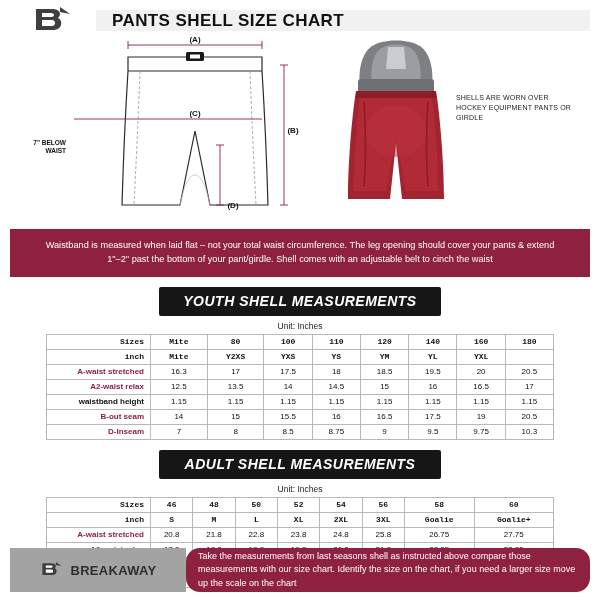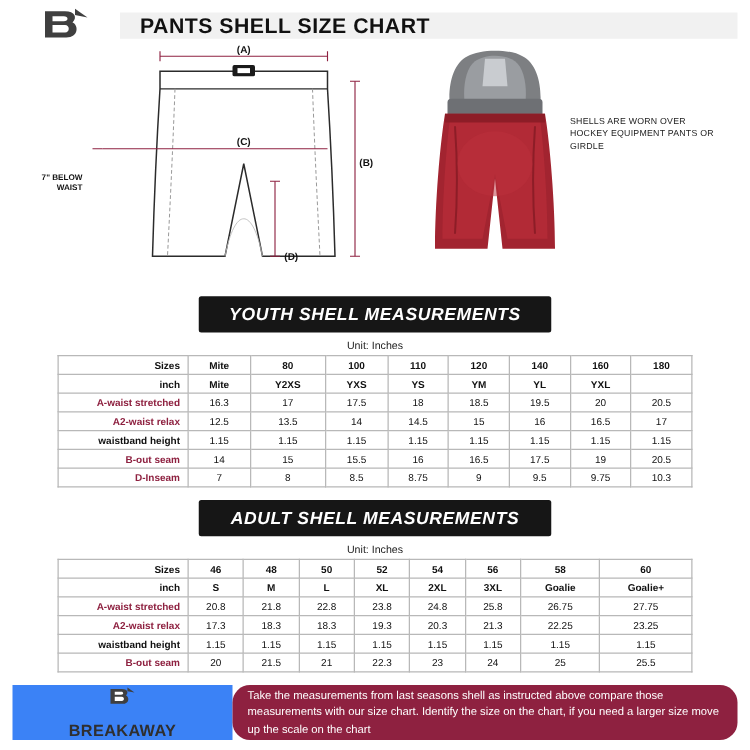--- a/index.html
+++ b/index.html
@@ -129,39 +129,38 @@
     text-align: center;
     padding: 0 2px;
     white-space: nowrap;
   }
   table.chart td.rowlabel {
     width: 104px;
     text-align: right;
     padding-right: 6px;
     font-weight: bold;
   }
-  table.chart tr.headrow td { font-weight: bold; }
+  table.chart tr.headrow td { font-weight: bold; font-family: Liberation Mono, monospace; }
   .lbl-red { color: #8e2140; }
   .lbl-dark { color: #111; }
 
   
   .footer {
     position: absolute;
     left: 10px; right: 10px; bottom: 8px;
     height: 44px;
     display: flex;
   }
   .footer-logo {
     width: 176px;
-    background: #3b82f6;
+    background: #a3a3a3;
     display: flex;
     align-items: center;
-    justify-content: space-between;
+    justify-content: center;
     gap: 5px;
-    flex-direction: column;
   }
   .footer-logo .fw {
     font-size: 13px;
     font-weight: bold;
     color: #2f2f2f;
     letter-spacing: 0.3px;
   }
   .footer-text {
     flex: 1;
     background: #8e2140;
@@ -245,20 +244,21 @@
         <path d="M24 62 C26 90 26 120 24 148" stroke="#8d1d27" stroke-width="1.6" fill="none"></path>
         <path d="M88 62 C86 90 86 120 88 148" stroke="#8d1d27" stroke-width="1.6" fill="none"></path>
         <rect x="16" y="52" width="80" height="7" fill="#8d1d27"></rect>
         <ellipse cx="56" cy="92" rx="30" ry="26" fill="#bb303c" opacity="0.5"></ellipse>
       </svg>
     </div>
 
     <div class="note-right">SHELLS ARE WORN OVER HOCKEY EQUIPMENT PANTS OR GIRDLE</div>
   </div>
 
+  <div class="info-bar">Waistband is measured when laid flat – not your total waist circumference. The leg opening should cover your pants &amp; extend 1"–2" past the bottom of your pant/girdle. Shell comes with an adjustable belt to cinch the waist</div>
 
   <div class="section-pill">YOUTH SHELL MEASUREMENTS</div>
   <div class="unit-line">Unit: Inches</div>
   <table class="chart">
     <tbody id="youth-body">
         <tr class="headrow">
           <td class="rowlabel lbl-dark">Sizes</td>
           <td>Mite</td>
           <td>80</td>
           <td>100</td>

